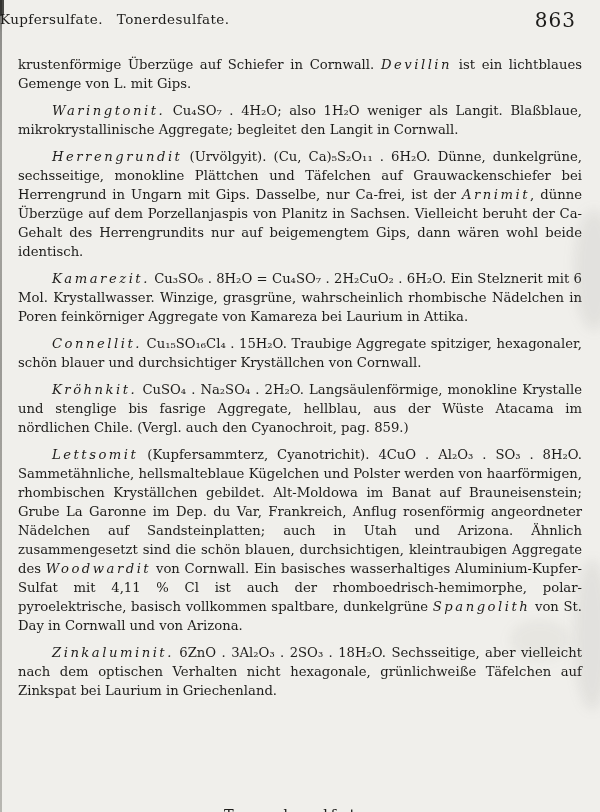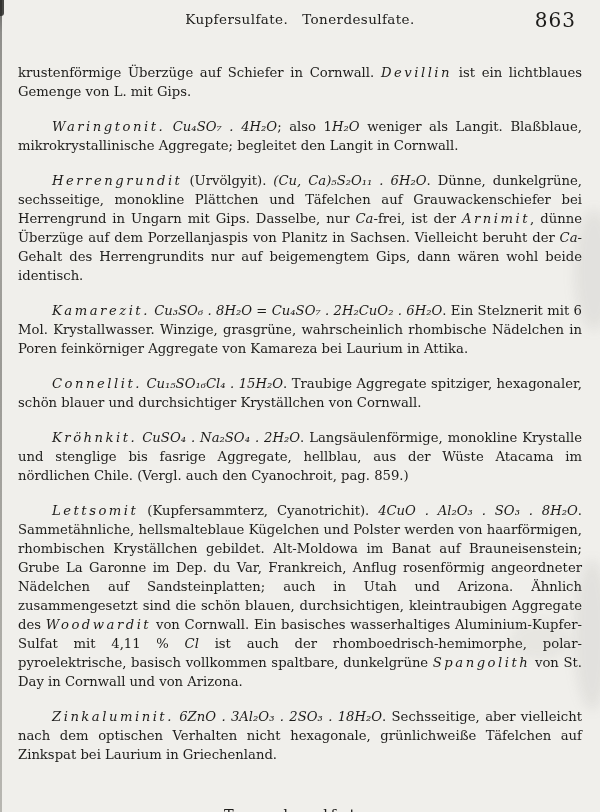--- a/index.html
+++ b/index.html
@@ -39,40 +39,39 @@
   .smudge.s1{right:-14px;top:210px;width:40px;height:120px;}
   .smudge.s2{right:-10px;top:560px;width:36px;height:150px;}
   .smudge.s3{right:30px;top:620px;width:60px;height:40px;background:rgba(110,110,104,0.07);}
 
   .running-head{
     position:relative;
     padding-top:11px;
     height:26px;
   }
   .running-head .titles{
-    text-align:center;
     font-size:13.5px;
     letter-spacing:.4px;
   }
   .running-head .gap{display:inline-block;width:14px;}
   .page-number{
     position:absolute;right:24px;top:8px;
     font-size:20px;letter-spacing:1px;
   }
 
   .page-body{
     padding:10px 18px 0 18px;
     text-align:justify;
     font-size:13.2px;
     line-height:19px;
   }
-  .para{margin:16px 0 5px 0;}
+  .para{margin:8px 0 5px 0;}
   .para.indent{text-indent:34px;}
   .run-n{font-style:normal;}
-  .run-i{font-style:italic;}
+  .run-i{}
   .run-sp{font-style:italic;letter-spacing:2.5px;}
 
   .bottom-heading-clip{
     position:absolute;left:0;bottom:0;width:100%;height:8px;
     overflow:hidden;
   }
   .bottom-heading{
     text-align:center;
     font-size:14.5px;
     letter-spacing:2.5px;

